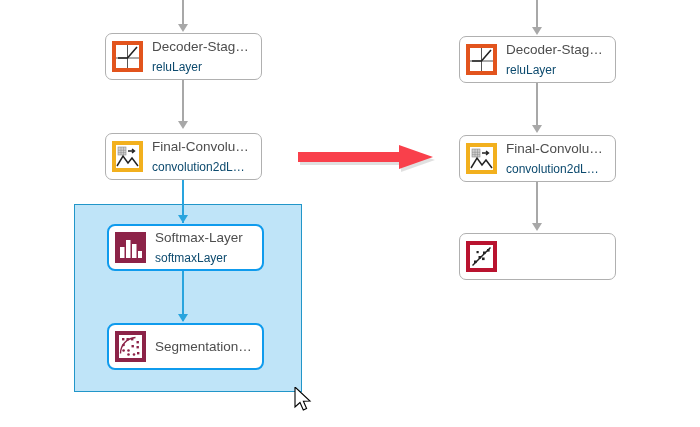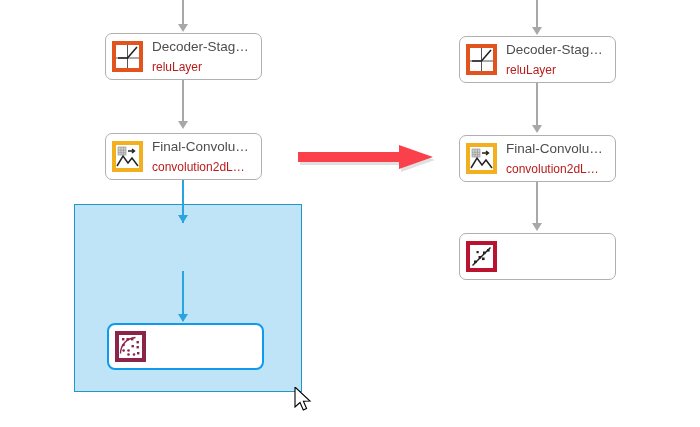--- a/index.html
+++ b/index.html
@@ -84,21 +84,21 @@
     overflow: hidden;
     line-height: 1.12;
   }
   .node-title {
     font-size: 13.5px;
     color: #4d4d4d;
     white-space: nowrap;
   }
   .node-sub {
     font-size: 12px;
-    color: #b91c1c;
+    color: #0c4a6e;
     white-space: nowrap;
     margin-top: 7px;
   }
 
   
   .icon-relu {
     border: 4px solid #e2541d;
     background: #ffffff;
   }
   .icon-conv {
@@ -195,20 +195,35 @@
         <path d="M12 6 H18 M16 4 L18.5 6 L16 8" stroke="#222" stroke-width="1.4" fill="none"></path>
         <polyline points="1,21 7,11 12,18 16,13 22,21" fill="none" stroke="#222" stroke-width="1.5"></polyline>
       </svg>
     </div>
     <div class="node-labels">
       <div class="node-title">Final-Convolu…</div>
       <div class="node-sub">convolution2dL…</div>
     </div>
   </div>
 
+  <div class="node selected" style="left:107px; top:224px;">
+    <div class="node-icon icon-softmax">
+      <svg class="icon-inner" viewBox="0 0 31 31" xmlns="http://www.w3.org/2000/svg">
+        <rect x="0" y="0" width="31" height="31" fill="#8c2348"></rect>
+        <rect x="5" y="15" width="4.5" height="11" fill="#ffffff"></rect>
+        <rect x="11" y="8" width="4.5" height="18" fill="#ffffff"></rect>
+        <rect x="17" y="12" width="4.5" height="14" fill="#ffffff"></rect>
+        <rect x="23" y="19" width="4" height="7" fill="#ffffff"></rect>
+      </svg>
+    </div>
+    <div class="node-labels">
+      <div class="node-title">Softmax-Layer</div>
+      <div class="node-sub">softmaxLayer</div>
+    </div>
+  </div>
 
   <div class="node selected" style="left:107px; top:323px;">
     <div class="node-icon icon-pixel">
       <svg class="icon-inner" viewBox="0 0 23 23" xmlns="http://www.w3.org/2000/svg">
         <rect x="0" y="0" width="23" height="23" fill="#ffffff"></rect>
         <path d="M1.5 18.5 A16 16 0 0 1 16.5 2.5" fill="none" stroke="#8c2348" stroke-width="1.4"></path>
         <rect x="3" y="3" width="2.4" height="2.4" fill="#8c2348"></rect>
         <rect x="7.5" y="3" width="2.4" height="2.4" fill="#8c2348"></rect>
         <rect x="12" y="3" width="2.4" height="2.4" fill="#8c2348"></rect>
         <rect x="17.5" y="6" width="2.4" height="2.4" fill="#8c2348"></rect>
@@ -216,20 +231,21 @@
         <rect x="12.5" y="10" width="2.4" height="2.4" fill="#8c2348"></rect>
         <circle cx="4.6" cy="10" r="1.3" fill="#8c2348"></circle>
         <circle cx="4.6" cy="15.5" r="1.3" fill="#8c2348"></circle>
         <circle cx="9.5" cy="15.5" r="1.3" fill="#8c2348"></circle>
         <circle cx="9.5" cy="19.5" r="1.3" fill="#8c2348"></circle>
         <circle cx="15" cy="19.5" r="1.3" fill="#8c2348"></circle>
         <rect x="18" y="17" width="2.4" height="2.4" fill="#8c2348"></rect>
       </svg>
     </div>
     <div class="node-labels">
+      <div class="node-title">Segmentation…</div>
     </div>
   </div>
 
   <div class="node" style="left:459px; top:36px;">
     <div class="node-icon icon-relu">
       <svg class="icon-inner" viewBox="0 0 23 23" xmlns="http://www.w3.org/2000/svg">
         <rect x="0" y="0" width="23" height="23" fill="#ffffff"></rect>
         <line x1="11.5" y1="0" x2="11.5" y2="23" stroke="#555" stroke-width="1"></line>
         <line x1="0" y1="13" x2="23" y2="13" stroke="#555" stroke-width="1"></line>
         <polyline points="2,13 11.5,13 21,2" fill="none" stroke="#222" stroke-width="1.6"></polyline>

